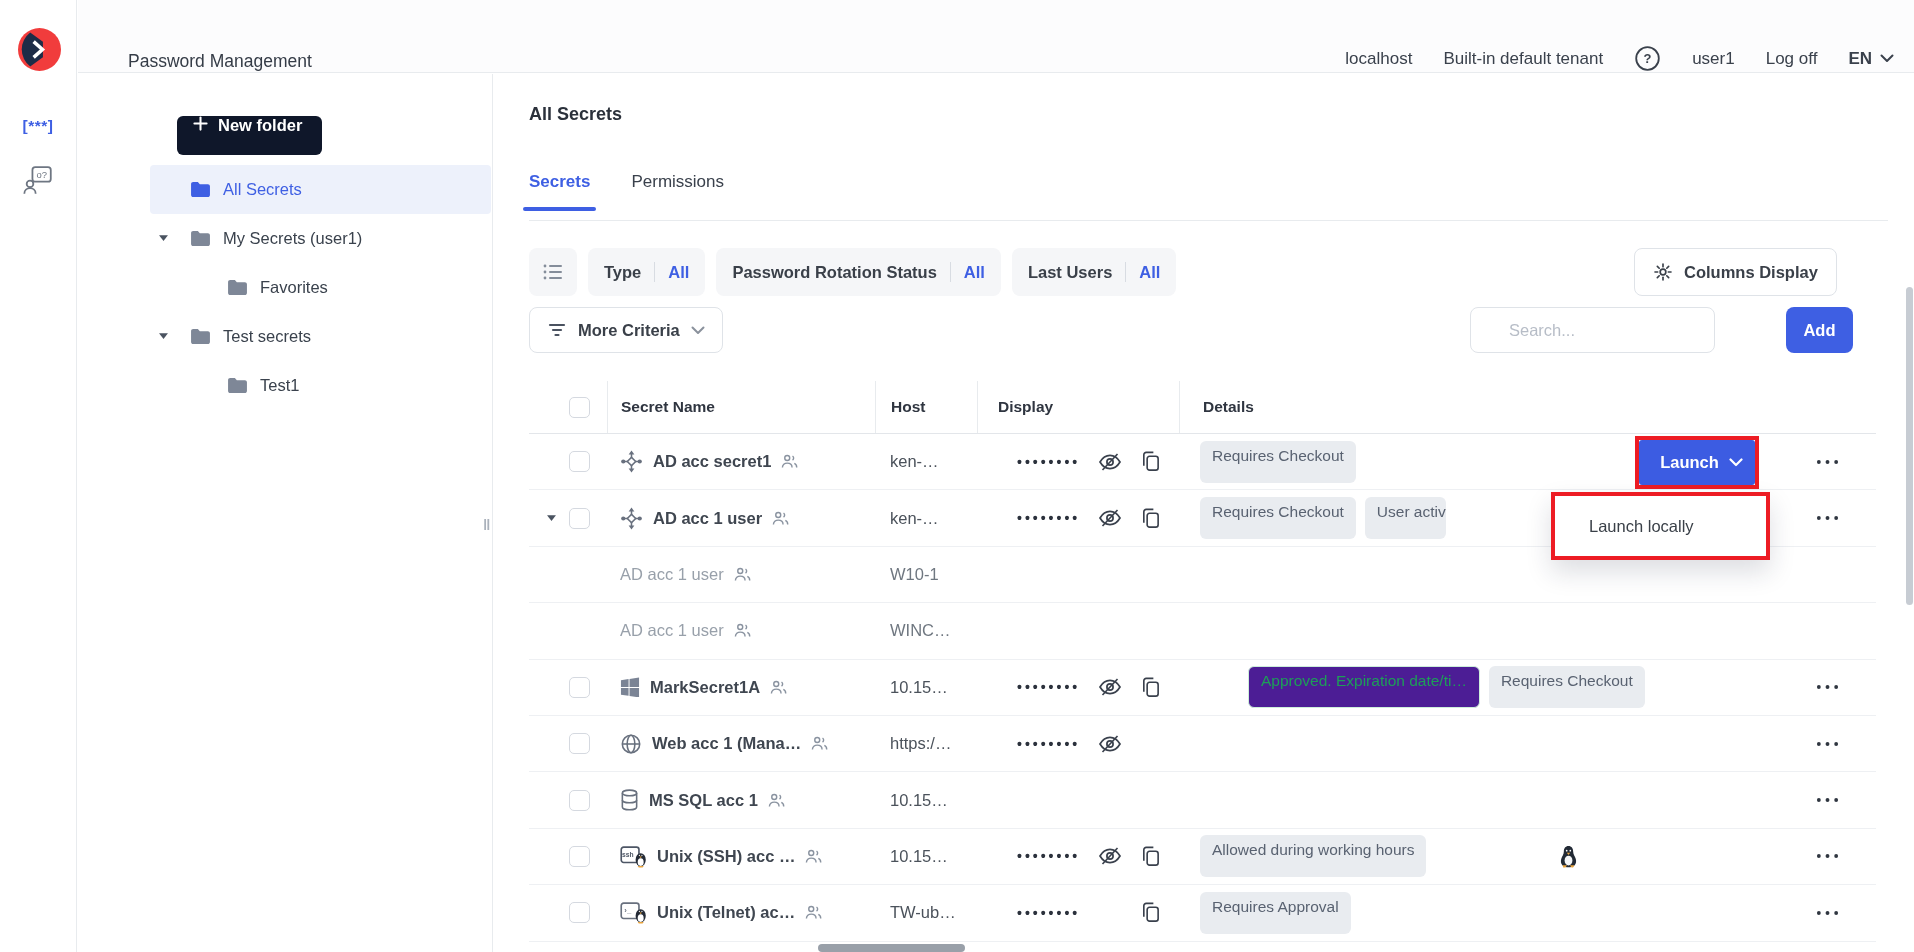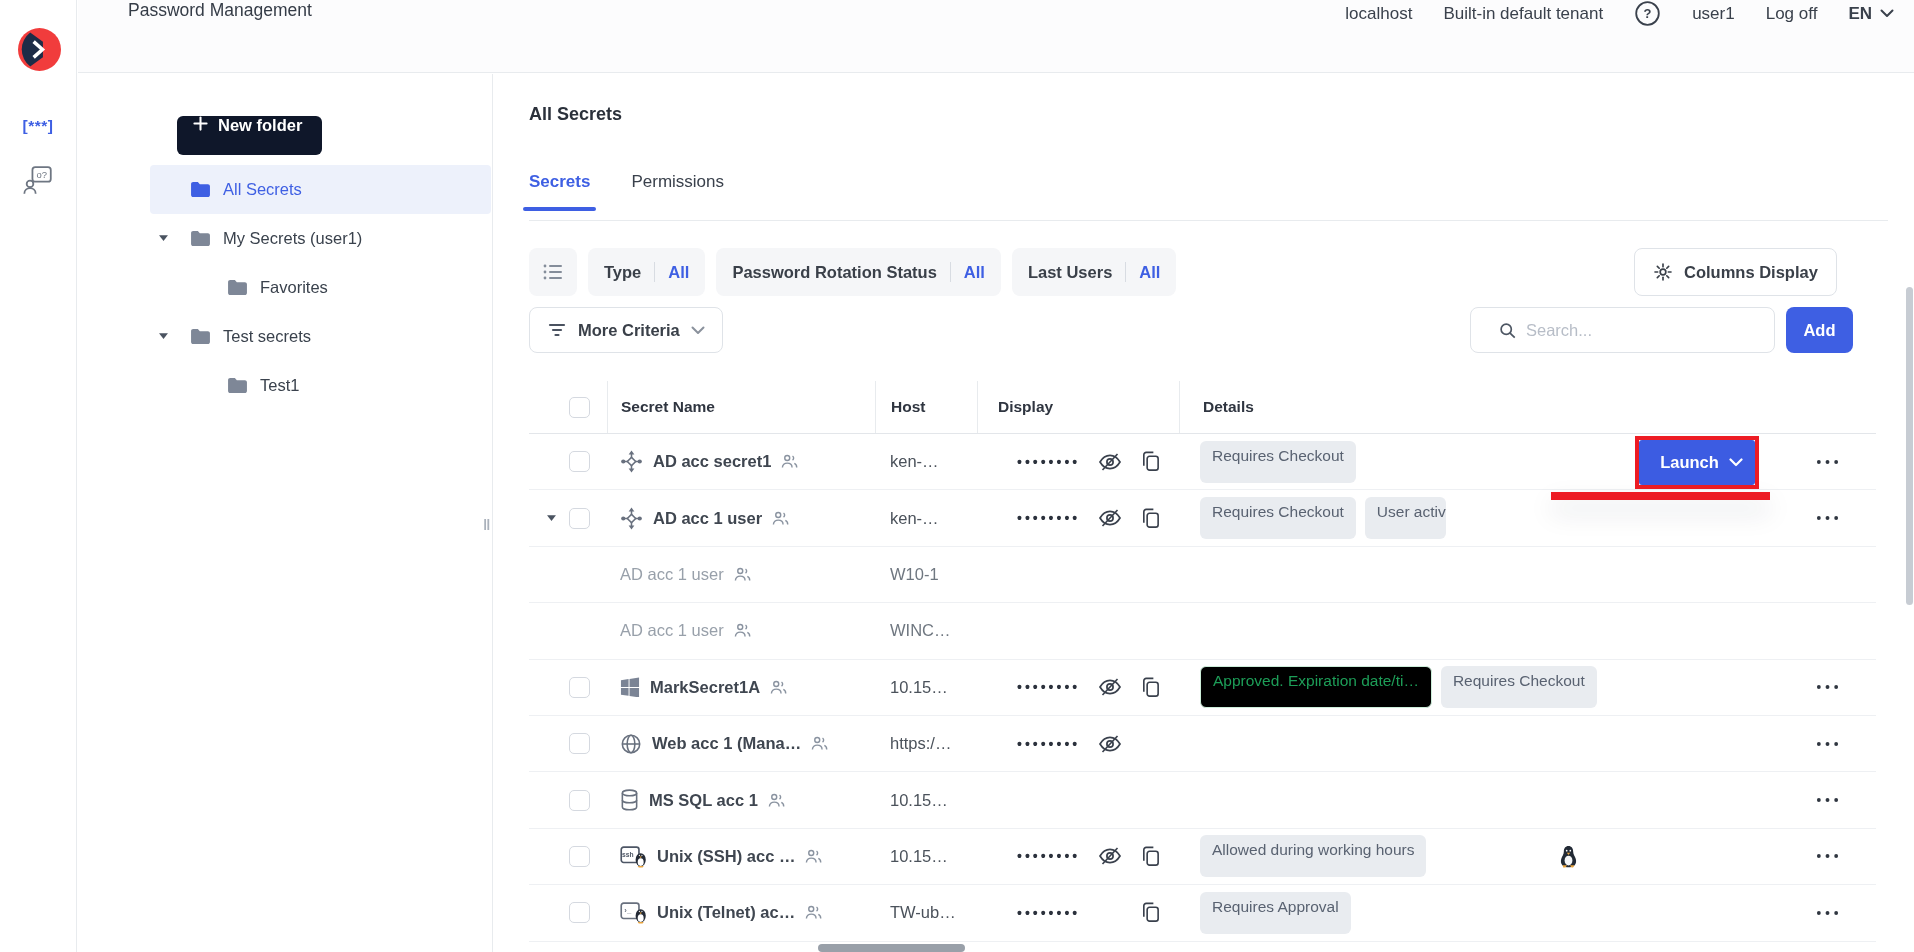--- a/index.html
+++ b/index.html
@@ -8,21 +8,21 @@
 svg { display:block; }
 
 
 .rail { position:absolute; left:0; top:0; width:77px; height:952px; background:#fff; border-right:1px solid #e8ebee; z-index:5; }
 .logo { position:absolute; left:18px; top:28px; width:43px; height:43px; }
 .rail-item { position:absolute; left:0; width:76px; display:flex; justify-content:center; cursor:pointer; }
 .rail-pw { top:117px; color:#3e5fe3; font-weight:700; font-size:15.5px; letter-spacing:.5px; }
 .rail-disc { top:165px; }
 
 
-.topbar { position:absolute; left:78px; top:0; width:1836px; height:73px; background:#fcfcfd; border-bottom:1px solid #e8ebee; display:flex; align-items:flex-start; z-index:4; }
+.topbar { position:absolute; left:78px; top:0; width:1836px; height:73px; background:#fcfcfd; border-bottom:1px solid #e8ebee; display:flex; align-items:flex-end; z-index:4; }
 .tb-title { margin-left:50px; font-size:17.5px; color:#353c47; }
 .tb-right { margin-left:auto; margin-right:20px; display:flex; align-items:center; gap:31px; font-size:17px; color:#3a414c; }
 .tb-item { white-space:nowrap; }
 .tb-lang { display:flex; align-items:center; gap:8px; font-weight:600; cursor:pointer; }
 .tb-link { cursor:pointer; }
 
 
 .sidebar { position:absolute; left:78px; top:74px; width:415px; height:878px; background:#fff; border-right:1px solid #e8ebee; }
 .newfolder { position:absolute; left:99px; top:42px; height:39px; padding:0 20px 0 16px; background:#0f172a; border-radius:6px; color:#fff; font-size:16.5px; font-weight:700; display:flex; align-items:flex-start; gap:10px; cursor:pointer; border:none; }
 .tree { position:absolute; left:72px; top:91px; width:341px; }
@@ -42,21 +42,21 @@
 .tabline { position:absolute; left:35px; top:147px; width:1359px; height:1px; background:#e8ebee; }
 
 .frow1 { position:absolute; left:35px; top:175px; display:flex; gap:11px; height:48px; }
 .sqbtn { width:48px; height:48px; background:#f5f6f8; border-radius:8px; display:flex; align-items:center; justify-content:center; cursor:pointer; }
 .pill { height:48px; background:#f5f6f8; border-radius:8px; display:flex; align-items:center; padding:0 16px; gap:13px; cursor:pointer; font-size:16.5px; }
 .plabel { color:#3a4049; font-weight:600; }
 .pdiv { width:1px; height:20px; background:#d8dce2; }
 .pval { color:#3e5fe3; font-weight:700; }
 .colsbtn { position:absolute; left:1140px; top:175px; height:48px; background:#fff; border:1px solid #dfe3e8; border-radius:8px; display:flex; align-items:center; gap:11px; padding:0 18px; font-size:16.5px; color:#3a4049; font-weight:600; cursor:pointer; }
 .morecrit { position:absolute; left:35px; top:234px; height:46px; background:#fff; border:1px solid #dfe3e8; border-radius:8px; display:flex; align-items:center; gap:11px; padding:0 17px; font-size:16.5px; color:#3a4049; font-weight:700; cursor:pointer; }
-.searchbox { position:absolute; left:976px; top:234px; width:305px; height:46px; background:#fff; border:1px solid #dfe3e8; border-radius:8px; display:flex; align-items:center; padding:0 28px; gap:10px; }
+.searchbox { position:absolute; left:976px; top:234px; width:245px; height:46px; background:#fff; border:1px solid #dfe3e8; border-radius:8px; display:flex; align-items:center; padding:0 28px; gap:10px; }
 .searchbox input { border:none; outline:none; flex:1; font-size:16.5px; font-family:inherit; color:#3a414c; background:transparent; }
 .searchbox input::placeholder { color:#b7bdc7; }
 .addbtn { position:absolute; left:1292px; top:234px; width:67px; height:46px; background:#3e5fe3; border:none; border-radius:8px; color:#fff; font-size:16.5px; font-weight:700; cursor:pointer; }
 
 
 .table { position:absolute; left:35px; top:308px; width:1347px; }
 .thead, .trow { display:grid; grid-template-columns:78px 268px 102px 202px 442px 168px 87px; align-items:center; }
 .thead { height:53px; border-bottom:1px solid #e3e6ea; font-size:15.5px; font-weight:700; color:#2f3540; }
 .thead .hc { height:100%; display:flex; align-items:center; }
 .thead .hc2,.thead .hc3,.thead .hc4,.thead .hc5 { border-left:1px solid #e8ebee; }
@@ -69,21 +69,21 @@
 .rname { font-size:16.5px; font-weight:700; color:#3f4650; white-space:nowrap; }
 .subname { font-size:16.5px; color:#98a0aa; white-space:nowrap; margin-left:0; }
 .c3 { padding-left:15px; font-size:16.5px; color:#4b525b; white-space:nowrap; }
 .c3.subhost { color:#6f7780; }
 .c4 { display:flex; align-items:center; padding-left:40px; }
 .dots { width:86px; font-size:14px; letter-spacing:3px; font-weight:700; color:#2b313c; }
 .icobtn { cursor:pointer; margin-right:18px; }
 .hiddenslot { visibility:hidden; }
 .c5 { display:flex; align-items:center; gap:9px; padding-left:21px; }
 .badge { height:42px; line-height:30px; padding:0 12px; border-radius:6px; background:#e9ecf0; color:#596271; font-size:15.5px; white-space:nowrap; }
-.badge.green { background:#000000; color:#1d9e58; border:1px solid #cdeeda; line-height:28px; }
+.badge.green { background:#4c1d95; color:#1d9e58; border:1px solid #cdeeda; line-height:28px;margin-left:48px; }
 .badge.clip { max-width:88px; overflow:hidden; padding-right:0; }
 .c6 { position:relative; height:100%; }
 .launchwrap { position:absolute; left:14px; top:2px; border:4px solid #ed1c24; }
 .launchbtn { width:116px; height:45px; background:#3c5ce2; border-radius:3px; color:#fff; font-size:16.5px; font-weight:700; display:flex; align-items:center; justify-content:center; gap:10px; cursor:pointer;padding-left:9px; }
 .c7 { display:flex; align-items:center; padding-left:24px; }
 .morebtn { cursor:pointer; padding:6px 2px; }
 .penguin { position:absolute; left:1030px; top:16px; }
 
 
 .ddwrap { position:absolute; left:1551px; top:492px; width:219px; border:4px solid #ed1c24; background:#fff; z-index:30; box-shadow:0 12px 26px rgba(25,35,60,.15); }
@@ -691,16 +691,17 @@
                 <circle cx="22" cy="4" r="2" fill="#2f3640"></circle>
               </svg>
             </span>
           </div>
         </div>
       </div>
   </div>
 </div>
 
 <div class="ddwrap">
+  <div class="dditem">Launch locally</div>
 </div>
 
 <div class="vscroll"></div>
 <div class="hscroll"></div>
 
 </body></html>

